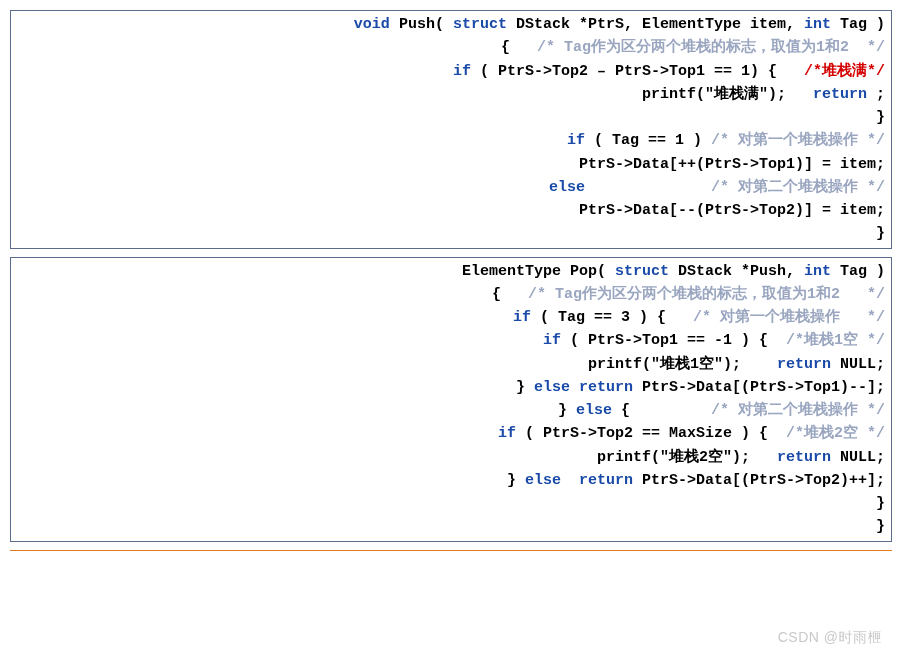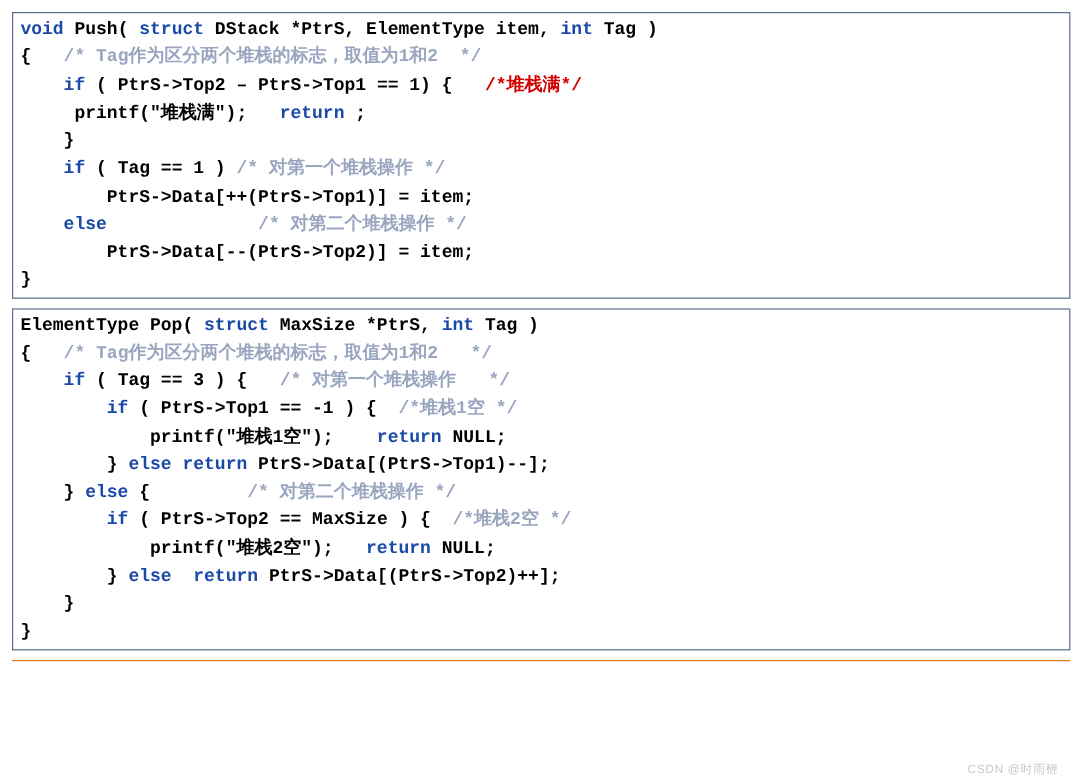--- a/index.html
+++ b/index.html
@@ -13,31 +13,32 @@
     color: #000;
     width: 882px;
   }
   .codebox {
     border: 1.5px solid #5b6b8c;
     background: #ffffff;
     padding: 2px 6px 2px 6px;
     margin-bottom: 8px;
     white-space: pre;
     overflow: hidden;
+    text-align: right;
   }
   .kw   { color: #1a4aa8; font-weight: bold; }   
   .cm   { color: #9aa6c0; font-weight: bold; }   
   .err  { color: #d40000; font-weight: bold; }   
   .txt  { color: #000; font-weight: bold; }
   .watermark {
     position: absolute;
     right: 20px;
     bottom: 4px;
     font-family: sans-serif;
-    font-size: 10px;
+    font-size: 14px;
     color: #c9c9c9;
     letter-spacing: 0.5px;
     font-weight: normal;
     margin-top: 19px;
   }
   .hr {
     height: 1px;
     background: #e07b1a;
     margin-top: 2px;
   }
@@ -49,21 +50,21 @@
 <span class="txt">{   </span><span class="cm">/* Tag作为区分两个堆栈的标志，取值为1和2  */</span>
 <span class="txt">    </span><span class="kw">if</span><span class="txt"> ( PtrS-&gt;Top2 – PtrS-&gt;Top1 == 1) {   </span><span class="err">/*堆栈满*/</span>
 <span class="txt">     printf("堆栈满");   </span><span class="kw">return</span><span class="txt"> ;</span>
 <span class="txt">    }</span>
 <span class="txt">    </span><span class="kw">if</span><span class="txt"> ( Tag == 1 ) </span><span class="cm">/* 对第一个堆栈操作 */</span>
 <span class="txt">        PtrS-&gt;Data[++(PtrS-&gt;Top1)] = item;</span>
 <span class="txt">    </span><span class="kw">else</span><span class="txt">              </span><span class="cm">/* 对第二个堆栈操作 */</span>
 <span class="txt">        PtrS-&gt;Data[--(PtrS-&gt;Top2)] = item;</span>
 <span class="txt">}</span></div>
 
-<div class="codebox"><span class="txt">ElementType Pop( </span><span class="kw">struct</span><span class="txt"> MaxSize *PtrS, </span><span class="kw">int</span><span class="txt"> Tag )</span>
+<div class="codebox"><span class="txt">ElementType Pop( </span><span class="kw">struct</span><span class="txt"> DStack *Push, </span><span class="kw">int</span><span class="txt"> Tag )</span>
 <span class="txt">{   </span><span class="cm">/* Tag作为区分两个堆栈的标志，取值为1和2   */</span>
 <span class="txt">    </span><span class="kw">if</span><span class="txt"> ( Tag == 3 ) {   </span><span class="cm">/* 对第一个堆栈操作   */</span>
 <span class="txt">        </span><span class="kw">if</span><span class="txt"> ( PtrS-&gt;Top1 == -1 ) {  </span><span class="cm">/*堆栈1空 */</span>
 <span class="txt">            printf("堆栈1空");    </span><span class="kw">return</span><span class="txt"> NULL;</span>
 <span class="txt">        } </span><span class="kw">else</span><span class="txt"> </span><span class="kw">return</span><span class="txt"> PtrS-&gt;Data[(PtrS-&gt;Top1)--];</span>
 <span class="txt">    } </span><span class="kw">else</span><span class="txt"> {         </span><span class="cm">/* 对第二个堆栈操作 */</span>
 <span class="txt">        </span><span class="kw">if</span><span class="txt"> ( PtrS-&gt;Top2 == MaxSize ) {  </span><span class="cm">/*堆栈2空 */</span>
 <span class="txt">            printf("堆栈2空");   </span><span class="kw">return</span><span class="txt"> NULL;</span>
 <span class="txt">        } </span><span class="kw">else</span><span class="txt">  </span><span class="kw">return</span><span class="txt"> PtrS-&gt;Data[(PtrS-&gt;Top2)++];</span>
 <span class="txt">    }</span>

